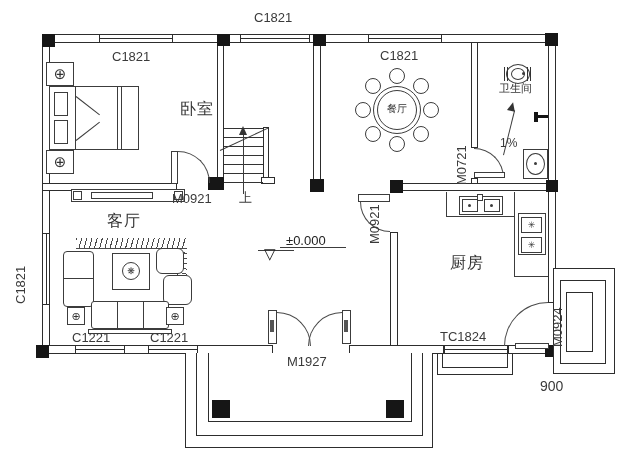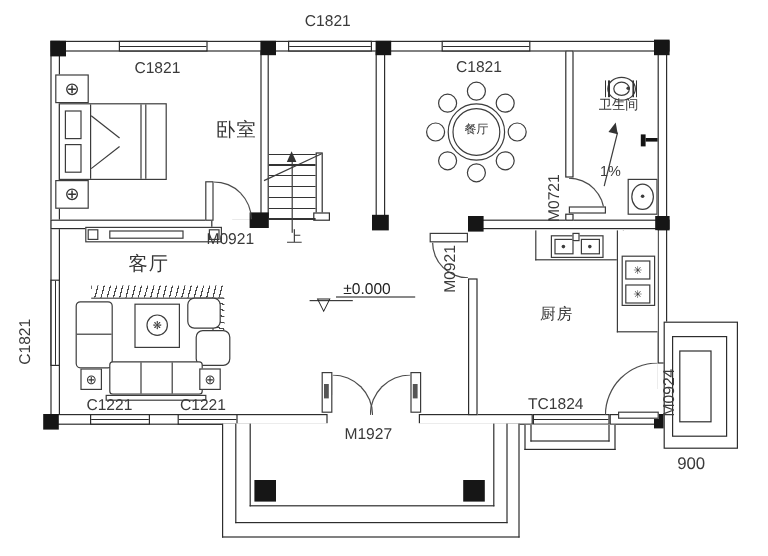--- a/index.html
+++ b/index.html
@@ -190,25 +190,25 @@
   <div class="lbl" style="left:380px;top:49px">C1821</div>
   <div class="lbl vlbl" style="left:14px;top:248px;height:56px">C1821</div>
   <div class="lbl" style="left:72px;top:331px">C1221</div>
   <div class="lbl" style="left:150px;top:331px">C1221</div>
   <div class="lbl" style="left:440px;top:330px">TC1824</div>
   <div class="lbl" style="left:172px;top:192px">M0921</div>
   <div class="lbl vlbl" style="left:368px;top:196px;height:48px">M0921</div>
   <div class="lbl vlbl" style="left:455px;top:140px;height:45px">M0721</div>
   <div class="lbl vlbl" style="left:551px;top:297px;height:50px">M0924</div>
   <div class="lbl" style="left:287px;top:355px">M1927</div>
-  <div class="lbl" style="left:556px;top:379px;width:40px;text-align:center;font-size:14px">900</div>
+  <div class="lbl" style="left:540px;top:379px;width:40px;font-size:14px">900</div>
   <div class="lbl cn" style="left:180px;top:101px">卧室</div>
   <div class="lbl cn" style="left:107px;top:213px">客厅</div>
   <div class="lbl cn" style="left:499px;top:83px;font-size:11px;letter-spacing:0">卫生间</div>
-  <div class="lbl cn" style="left:450px;top:255px;font-size:13px">厨房</div>
+  <div class="lbl cn" style="left:450px;top:255px;font-size:16px">厨房</div>
   <div class="lbl" style="left:500px;top:137px;font-size:12px">1%</div>
 
   <div class="lbl level" style="left:286px;top:234px;font-size:13px">±0.000</div>
   <div class="line level" style="left:280px;top:247px;width:66px;height:1px;z-index:60"></div>
   <div class="line level" style="left:258px;top:250px;width:36px;height:1px;z-index:60"></div>
   <div class="lbl level" style="left:264px;top:246px;font-size:15px">▽</div>
 
 
 </div>
 

